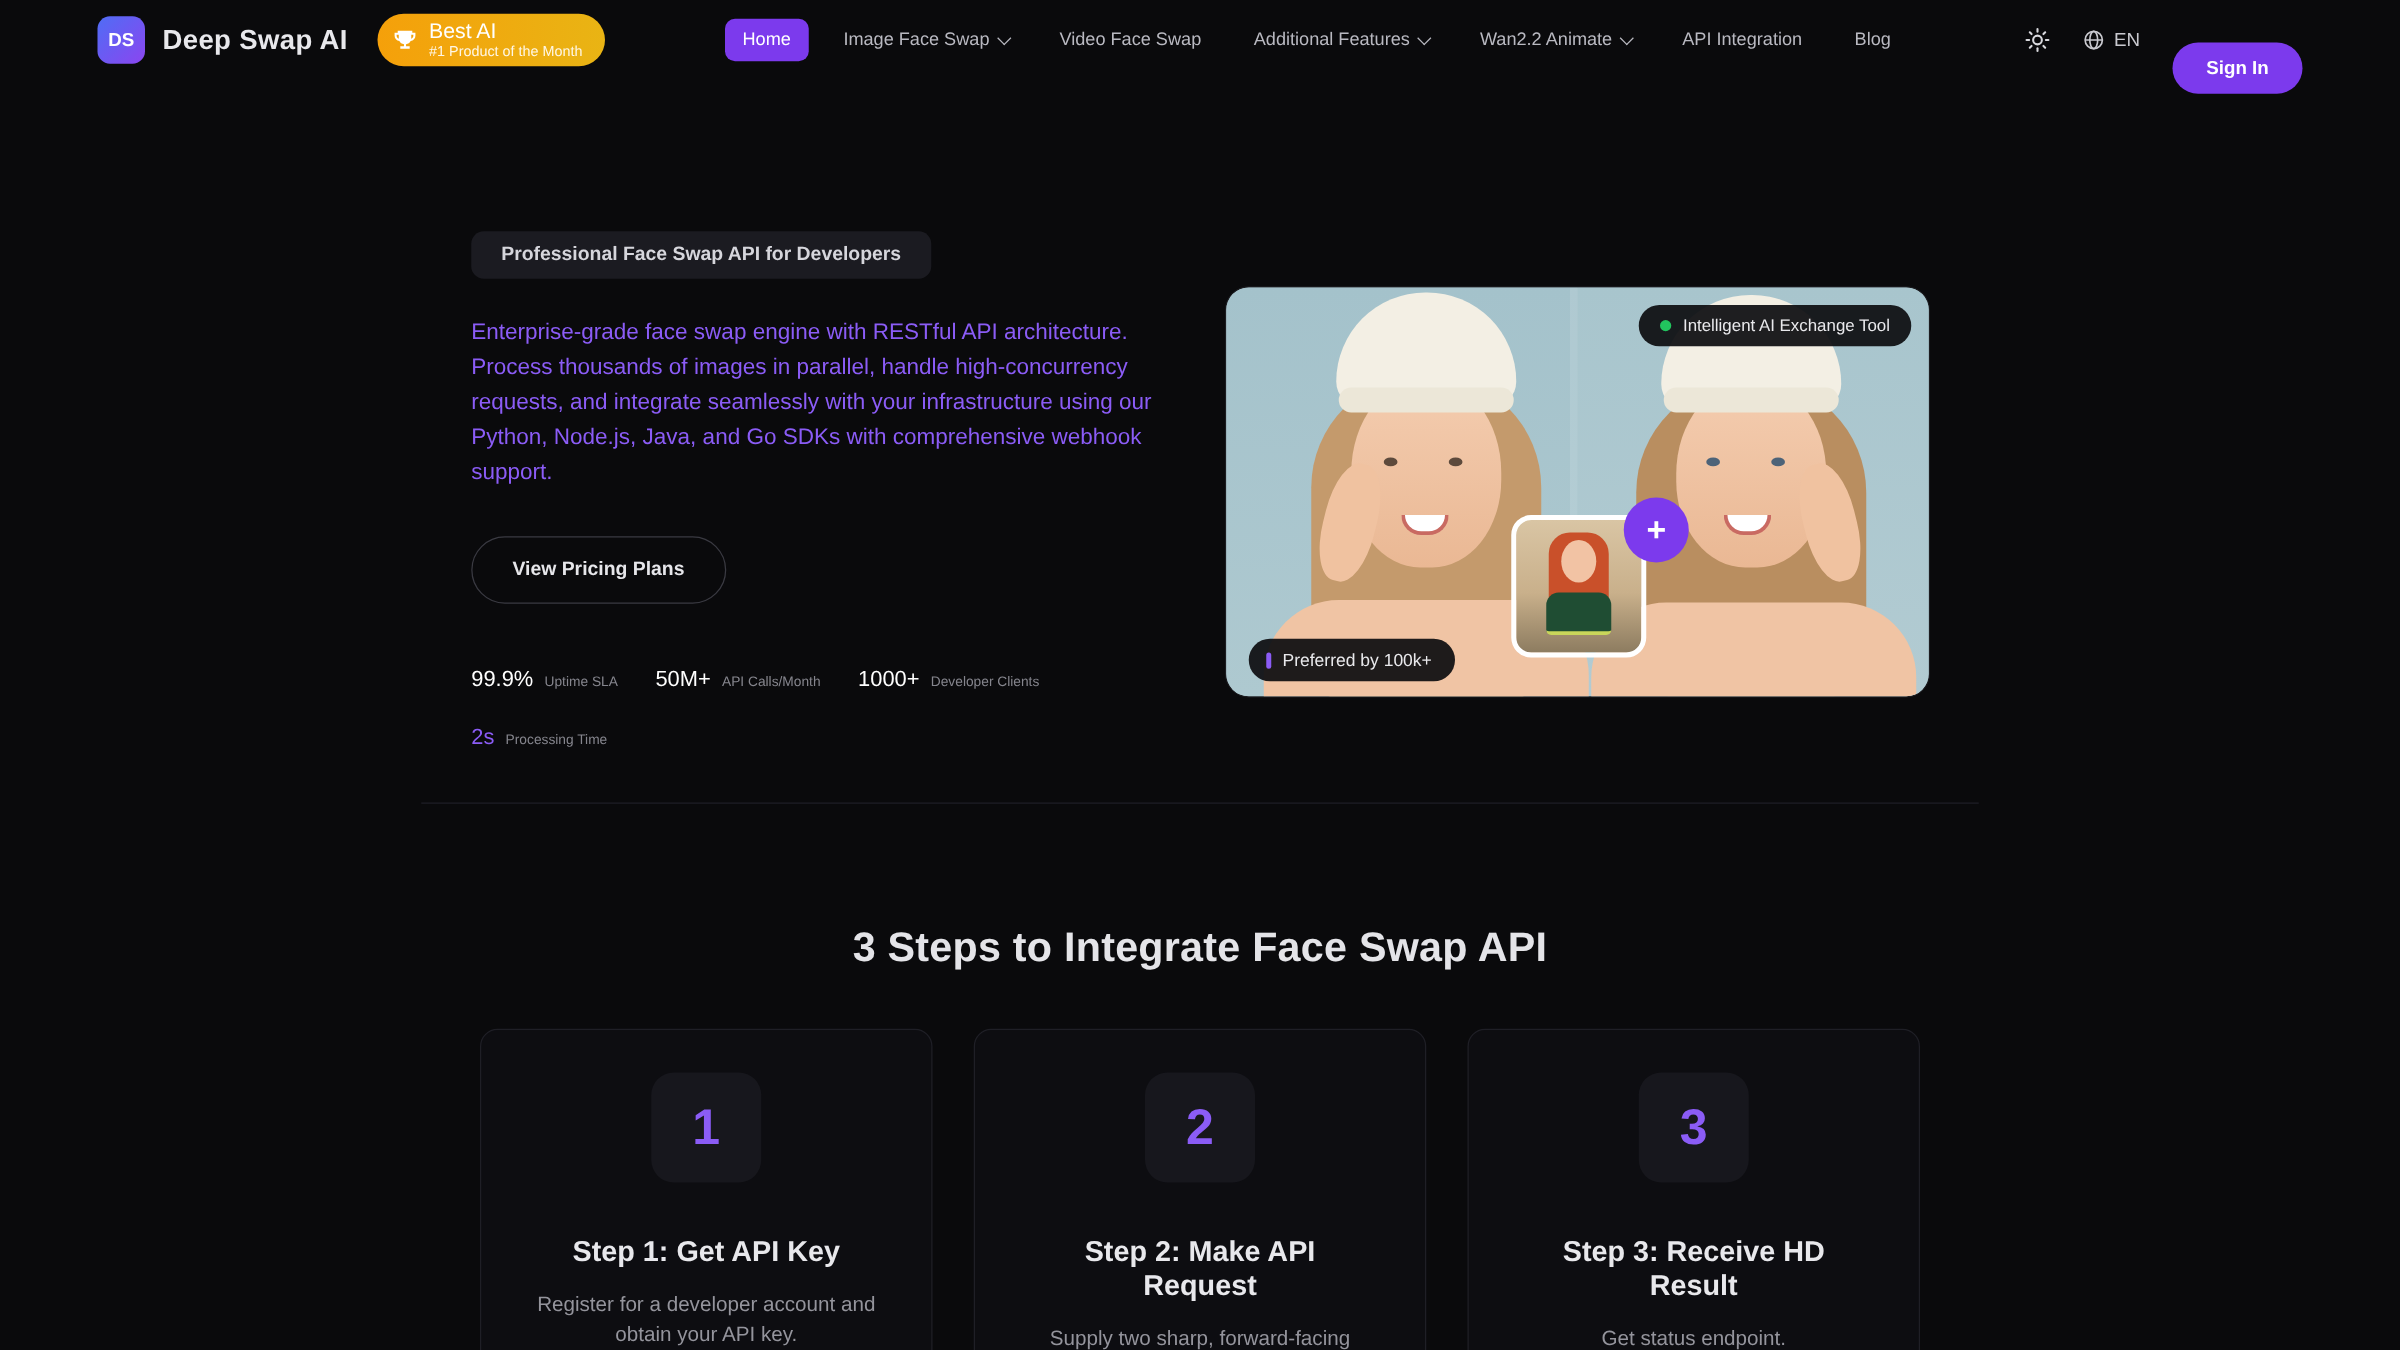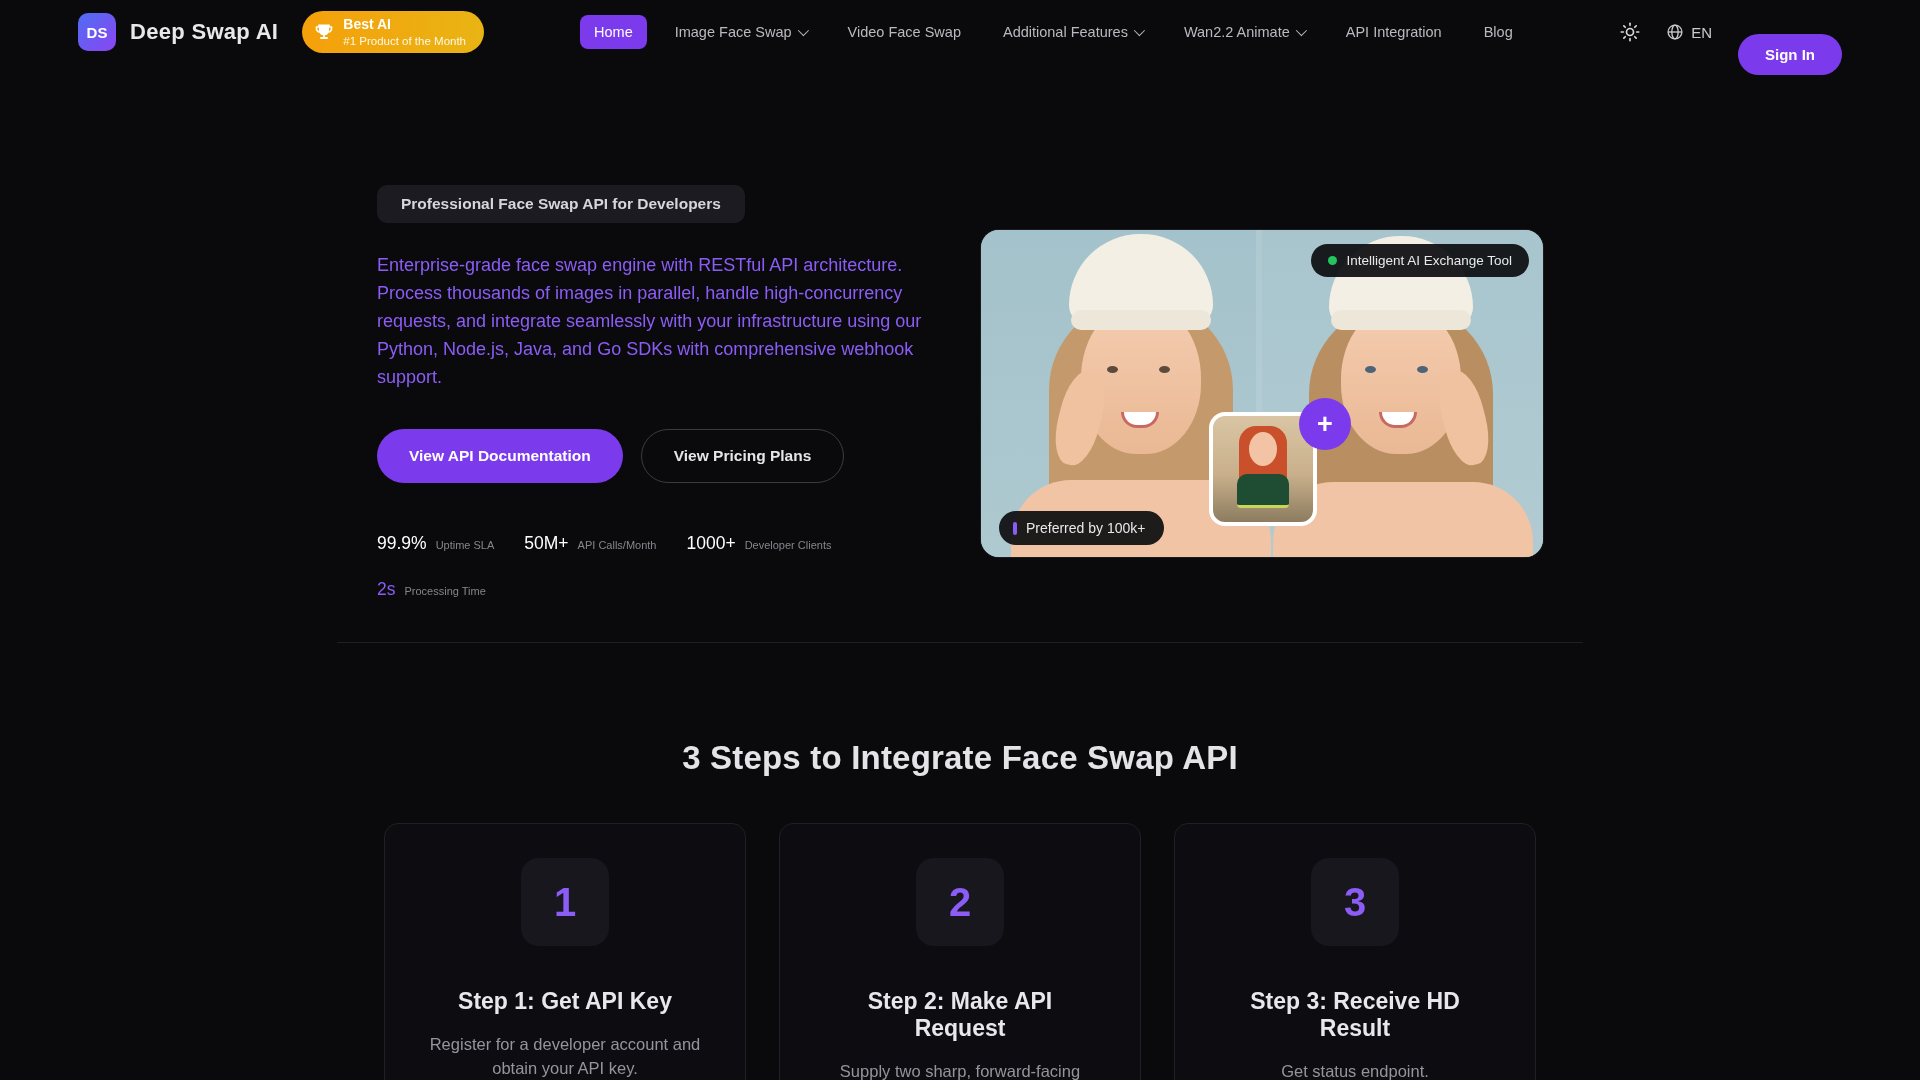--- a/index.html
+++ b/index.html
@@ -21,21 +21,21 @@
     display:flex; align-items:center; justify-content:center;
     font-weight:bold; font-size:15px; color:#fff;
   }
   .brand-title { font-size:22px; font-weight:bold; color:#e8e8ec; letter-spacing:.3px; }
   .award {
     margin-left:24px; display:flex; align-items:center; gap:9px;
     background:linear-gradient(90deg,#f5a00a 0%,#e9b414 100%);
     border-radius:999px; padding:5px 18px 5px 12px; height:42px;
   }
   .award-texts { display:flex; flex-direction:column; line-height:1.25; }
-  .award-line1 { font-size:14px; font-weight:bold; color:#fff; }
+  .award-line1 { font-size:17px; font-weight:normal; color:#fff; }
   .award-line2 { font-size:11.5px; color:#fff7e6; }
   .nav-links { display:flex; align-items:center; gap:14px; margin-left:96px; }
   .nav-link {
     display:flex; align-items:center; gap:6px; font-size:14.5px;
     color:#b9b9c1; padding:9px 14px; border-radius:8px; cursor:pointer;
     white-space:nowrap; background:transparent; border:none;
     font-family:inherit;
   }
   .nav-link.active { background:#7c3aed; color:#fff; }
   .chev {
@@ -210,21 +210,20 @@
     <button class="signin-btn">Sign In</button>
   </div>
 </header>
 
 <div class="hero-wrap">
   <div class="hero">
     <div class="hero-left">
       <span class="eyebrow">Professional Face Swap API for Developers</span>
       <p class="hero-desc">Enterprise-grade face swap engine with RESTful API architecture. Process thousands of images in parallel, handle high-concurrency requests, and integrate seamlessly with your infrastructure using our Python, Node.js, Java, and Go SDKs with comprehensive webhook support.</p>
       <div class="cta-row">
-        <button class="btn-primary">View API Documentation</button>
         <button class="btn-secondary">View Pricing Plans</button>
       </div>
       <div class="stats">
         <div class="stat">
           <span class="stat-value">99.9%</span>
           <span class="stat-label">Uptime SLA</span>
         </div>
         <div class="stat">
           <span class="stat-value">50M+</span>
           <span class="stat-label">API Calls/Month</span>

